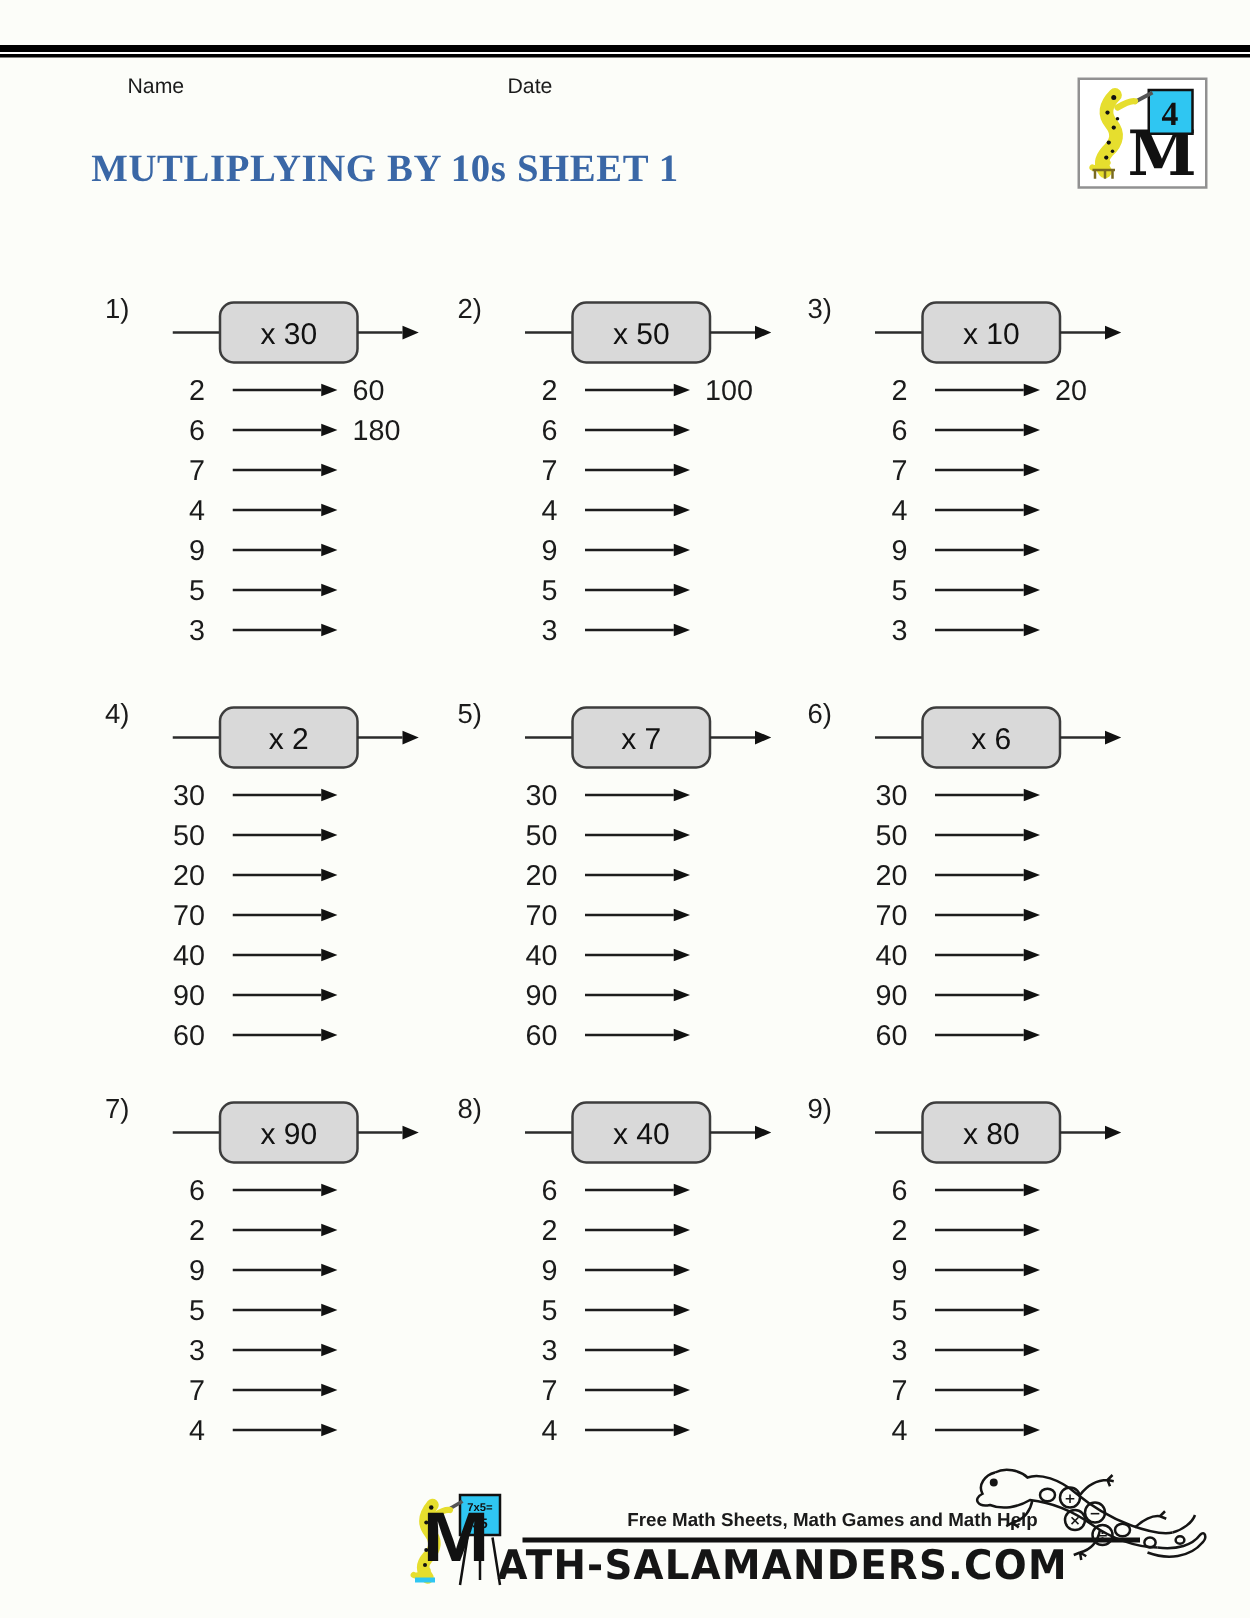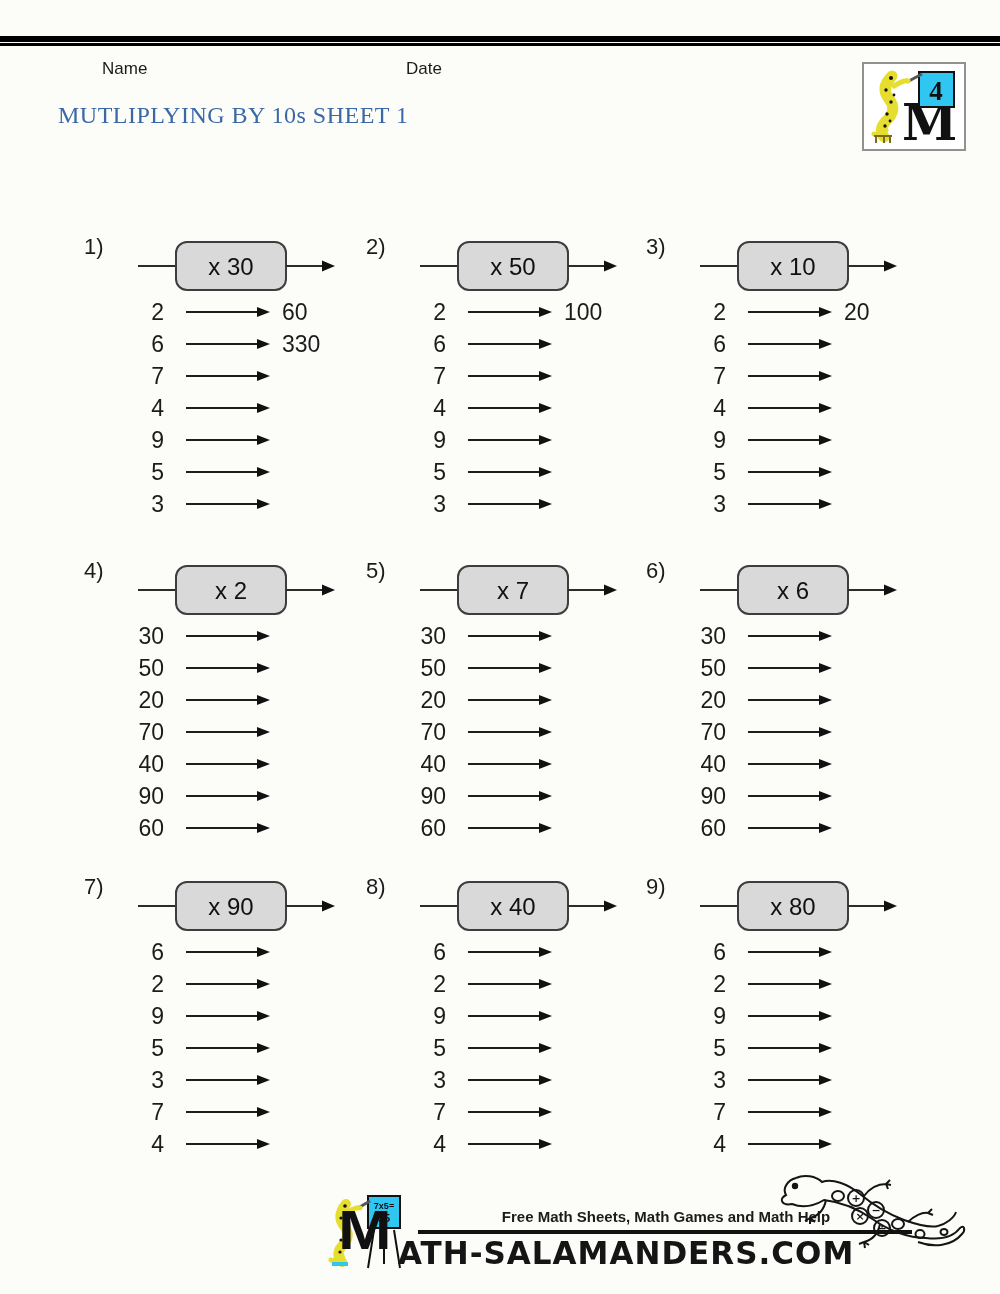--- a/index.html
+++ b/index.html
@@ -23,23 +23,23 @@
     position:absolute;left:0;top:36px;width:1000px;height:10px;
     background:linear-gradient(to bottom,#000 0%,#000 58%,#fff 58%,#fff 72%,#000 72%,#000 100%);
   }
   .name-label{position:absolute;left:58px;top:59px;font-size:17px;margin-left:44px;}
   .date-label{position:absolute;left:406px;top:59px;font-size:17px;}
   .badge{
     position:absolute;left:862px;top:62px;width:100px;height:85px;
     border:2px solid #919191;background:#ffffff;
   }
   .page-title{
-    position:absolute;left:57px;top:101px;margin:1px;
+    position:absolute;left:57px;top:101px;margin:16px;
     font-family:"Liberation Serif", serif;
-    font-weight:400;font-size:24px;letter-spacing:0.5px;
+    font-weight:700;font-size:31px;letter-spacing:0.5px;
     color:var(--title-blue);
   }
   .instructions{
     position:absolute;left:57px;top:142px;margin:0;width:870px;
     font-size:20px;line-height:32px;
   }
   .problems-grid{
     position:absolute;left:60px;top:232px;
     display:grid;
     grid-template-columns:282px 280px 330px;
@@ -139,21 +139,21 @@
     </svg>
     <span class="ans">60</span>
   </div>
 
   <div class="row">
     <span class="num">6</span>
     <svg class="arrow" width="84" height="14" viewBox="0 0 84 14">
       <line x1="0" y1="7" x2="71" y2="7"></line>
       <polygon points="71,2 84,7 71,12"></polygon>
     </svg>
-    <span class="ans">330</span>
+    <span class="ans">180</span>
   </div>
 
   <div class="row">
     <span class="num">7</span>
     <svg class="arrow" width="84" height="14" viewBox="0 0 84 14">
       <line x1="0" y1="7" x2="71" y2="7"></line>
       <polygon points="71,2 84,7 71,12"></polygon>
     </svg>
     <span class="ans"></span>
   </div>

